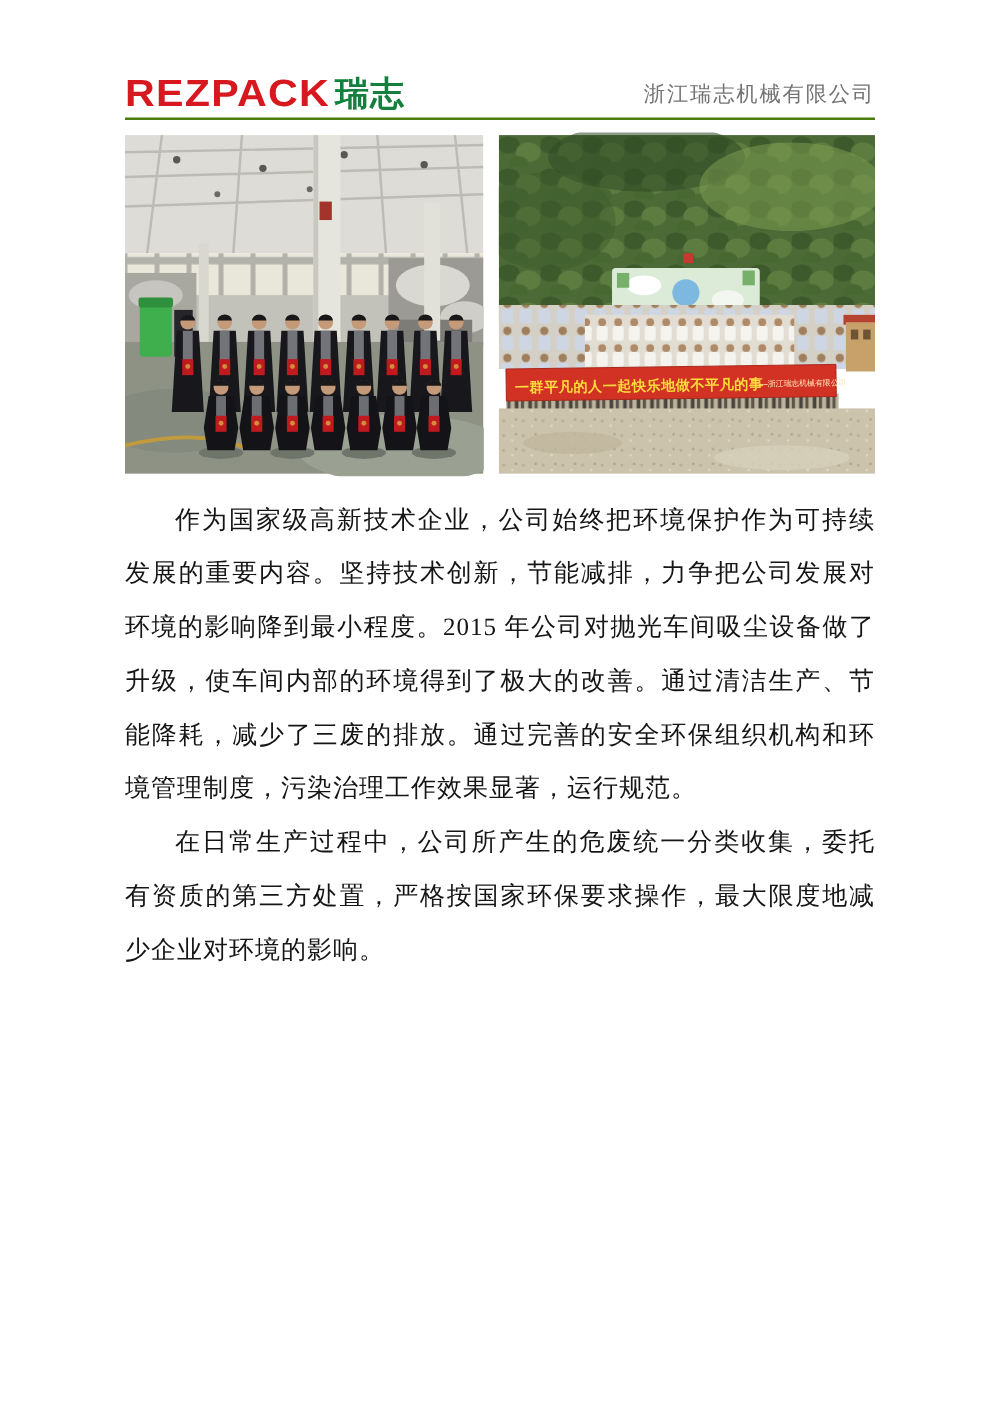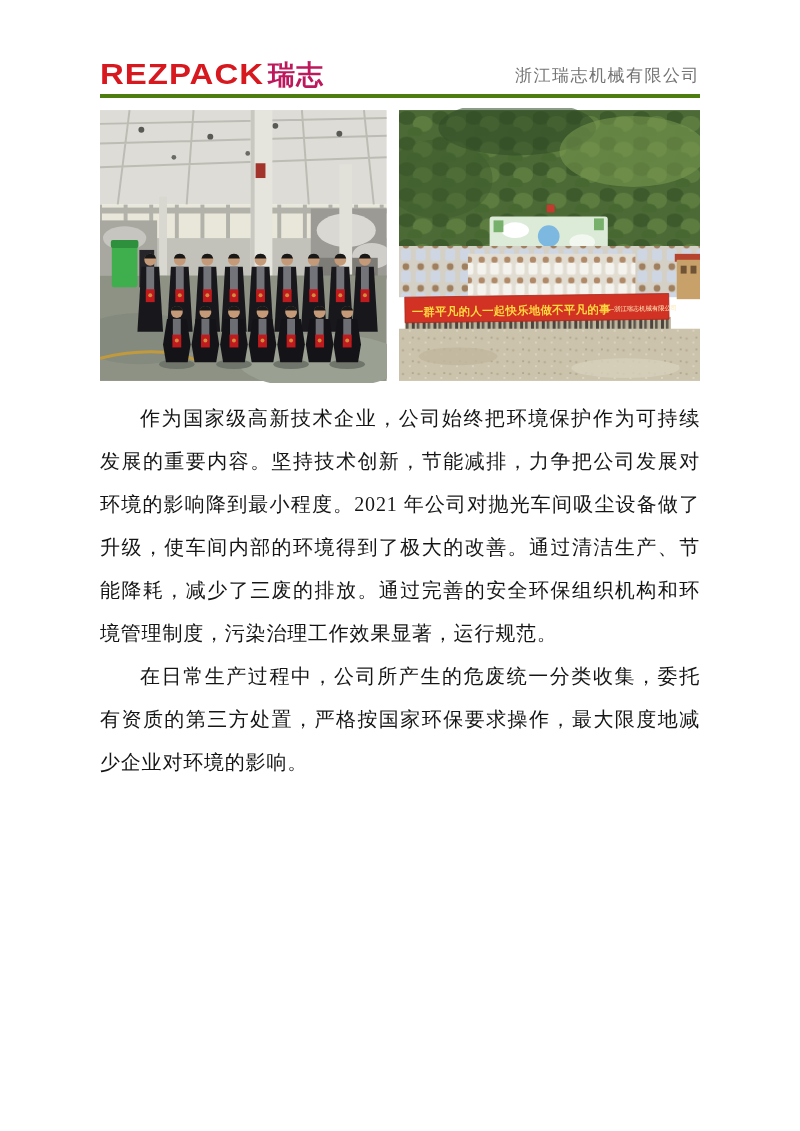--- a/index.html
+++ b/index.html
@@ -9,33 +9,33 @@
     box-sizing:border-box;
     padding:56px 100px 0 100px;
     background:#ffffff;
     font-family:"Liberation Serif","DejaVu Serif",serif;
     color:#151515;
     overflow:hidden;
   }
   
   .hdr{
     display:flex;justify-content:space-between;align-items:flex-end;
-    border-bottom:4px solid #4d7c0f;
+    border-bottom:2px solid #4d7c0f;
     padding-bottom:5px;
   }
   .logo{display:flex;align-items:baseline;gap:4px;line-height:1;}
   .logo-en{
     font-family:"Liberation Sans","DejaVu Sans",sans-serif;
     font-weight:700;font-size:33px;letter-spacing:1px;
     color:#d7181f;
     transform:scaleY(0.92);transform-origin:bottom left;
   }
   .logo-cn{
     font-family:"Liberation Sans","DejaVu Sans",sans-serif;
-    font-weight:700;font-size:27px;color:#be185d;letter-spacing:1px;
+    font-weight:700;font-size:27px;color:#15803d;letter-spacing:1px;
   }
   .company-name{
     font-family:"Liberation Serif","DejaVu Serif",serif;
     font-size:17px;letter-spacing:1.5px;color:#737373;
     padding-bottom:2px;
   }
   
   .photos{display:flex;gap:12px;margin-top:10px;}
   .photo{display:block;}
   
@@ -215,16 +215,16 @@
 
       <g transform="rotate(-0.8 150 200)">
         <rect x="6" y="188" width="268" height="26" fill="#d23224" stroke="#a8281c" stroke-width="0.8"></rect>
         <text x="13" y="207" font-family="Liberation Sans, DejaVu Sans, sans-serif" font-size="11.5" font-weight="bold" fill="#ffd83e" letter-spacing="0.4">一群平凡的人一起快乐地做不平凡的事</text>
         <text x="212" y="205" font-family="Liberation Sans, DejaVu Sans, sans-serif" font-size="6.4" fill="#ffe9b8">—浙江瑞志机械有限公司</text>
       </g>
     </svg>
   </div>
 
 
-  <p class="body-para first">作为国家级高新技术企业，公司始终把环境保护作为可持续发展的重要内容。坚持技术创新，节能减排，力争把公司发展对环境的影响降到最小程度。2021 年公司对抛光车间吸尘设备做了升级，使车间内部的环境得到了极大的改善。通过清洁生产、节能降耗，减少了三废的排放。通过完善的安全环保组织机构和环境管理制度，污染治理工作效果显著，运行规范。</p>
+  <p class="body-para first">作为国家级高新技术企业，公司始终把环境保护作为可持续发展的重要内容。坚持技术创新，节能减排，力争把公司发展对环境的影响降到最小程度。2015 年公司对抛光车间吸尘设备做了升级，使车间内部的环境得到了极大的改善。通过清洁生产、节能降耗，减少了三废的排放。通过完善的安全环保组织机构和环境管理制度，污染治理工作效果显著，运行规范。</p>
   <p class="body-para">在日常生产过程中，公司所产生的危废统一分类收集，委托有资质的第三方处置，严格按国家环保要求操作，最大限度地减少企业对环境的影响。</p>
 
 </div>
 
 </body></html>

